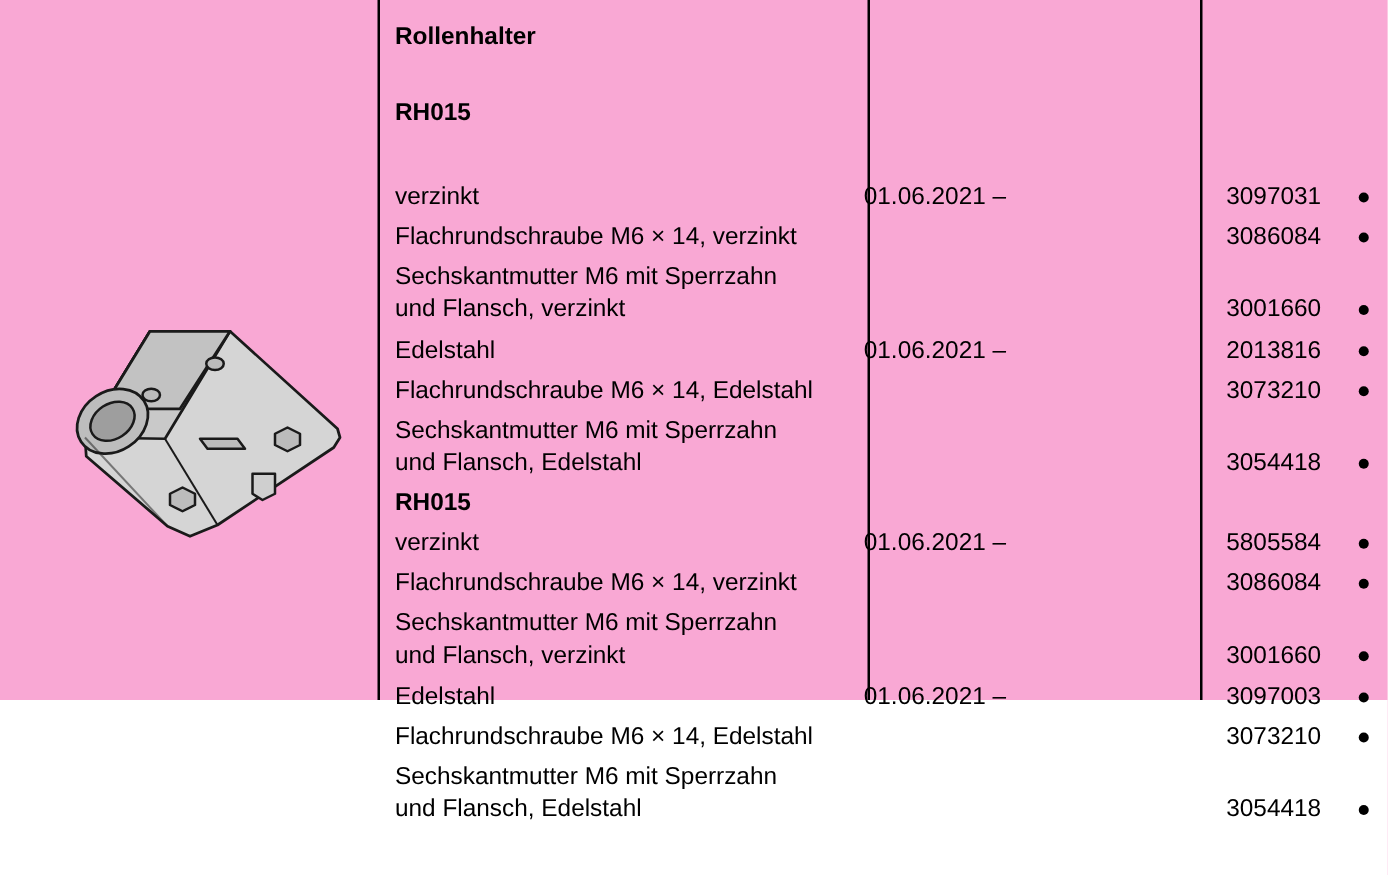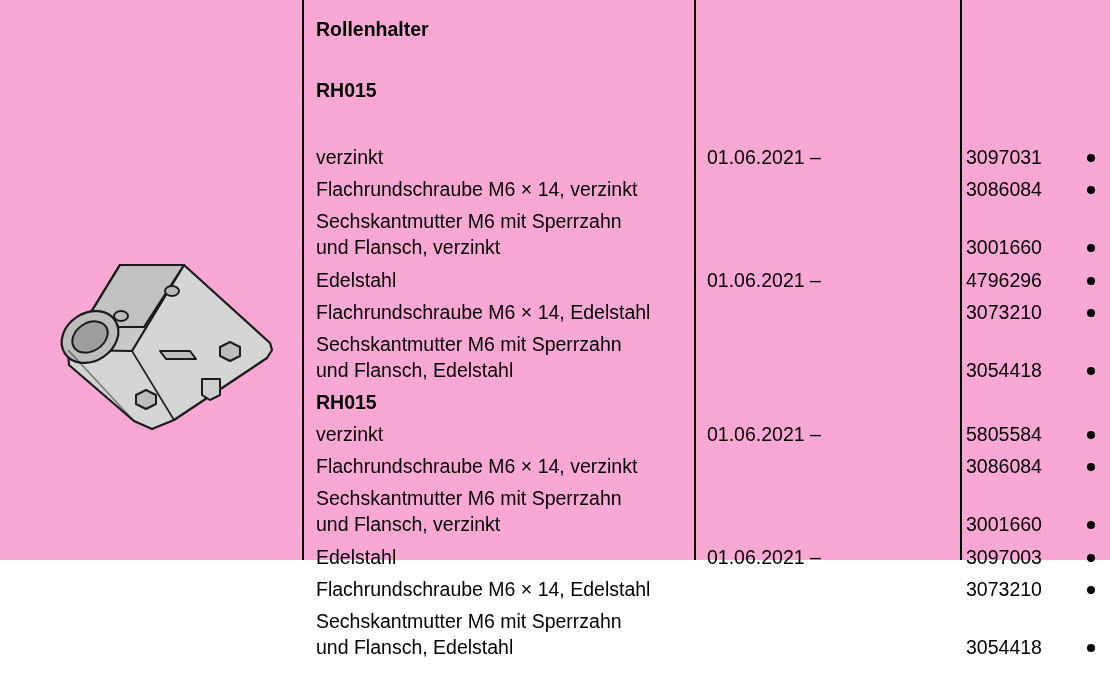--- a/index.html
+++ b/index.html
@@ -52,21 +52,21 @@
   
   .desc-col {
     position: absolute;
     left: 304px;
     top: 0;
     width: 390px;
     height: 700px;
   }
   .date-col {
     position: absolute;
-    left: 696px;
+    left: 680px;
     top: 0;
     width: 264px;
     height: 700px;
   }
   .num-col {
     position: absolute;
     left: 962px;
     top: 0;
     width: 148px;
     height: 700px;
@@ -74,21 +74,21 @@
 
   .line {
     position: absolute;
     font-size: 19.5px;
     line-height: 22px;
     white-space: nowrap;
     letter-spacing: 0px;
   }
   .desc-col .line { left: 12px; }
   .date-col .line { left: 11px; }
-  .num-col  .line { left: 4px; }
+  .num-col  .line { left: 19px; }
 
   .bold { font-weight: bold; }
 
   .bullet {
     position: absolute;
     left: 125px;
     width: 8px;
     height: 8px;
     border-radius: 50%;
     background: #000000;
@@ -161,21 +161,21 @@
   <div class="num-col">
     <div class="line" style="top:146px">3097031</div>
     <div class="bullet" style="top:154px"></div>
 
     <div class="line" style="top:178px">3086084</div>
     <div class="bullet" style="top:186px"></div>
 
     <div class="line" style="top:236px">3001660</div>
     <div class="bullet" style="top:244px"></div>
 
-    <div class="line" style="top:269px">4796296</div>
+    <div class="line" style="top:269px">2013816</div>
     <div class="bullet" style="top:277px"></div>
 
     <div class="line" style="top:301px">3073210</div>
     <div class="bullet" style="top:309px"></div>
 
     <div class="line" style="top:359px">3054418</div>
     <div class="bullet" style="top:367px"></div>
 
     <div class="line" style="top:423px">5805584</div>
     <div class="bullet" style="top:431px"></div>

